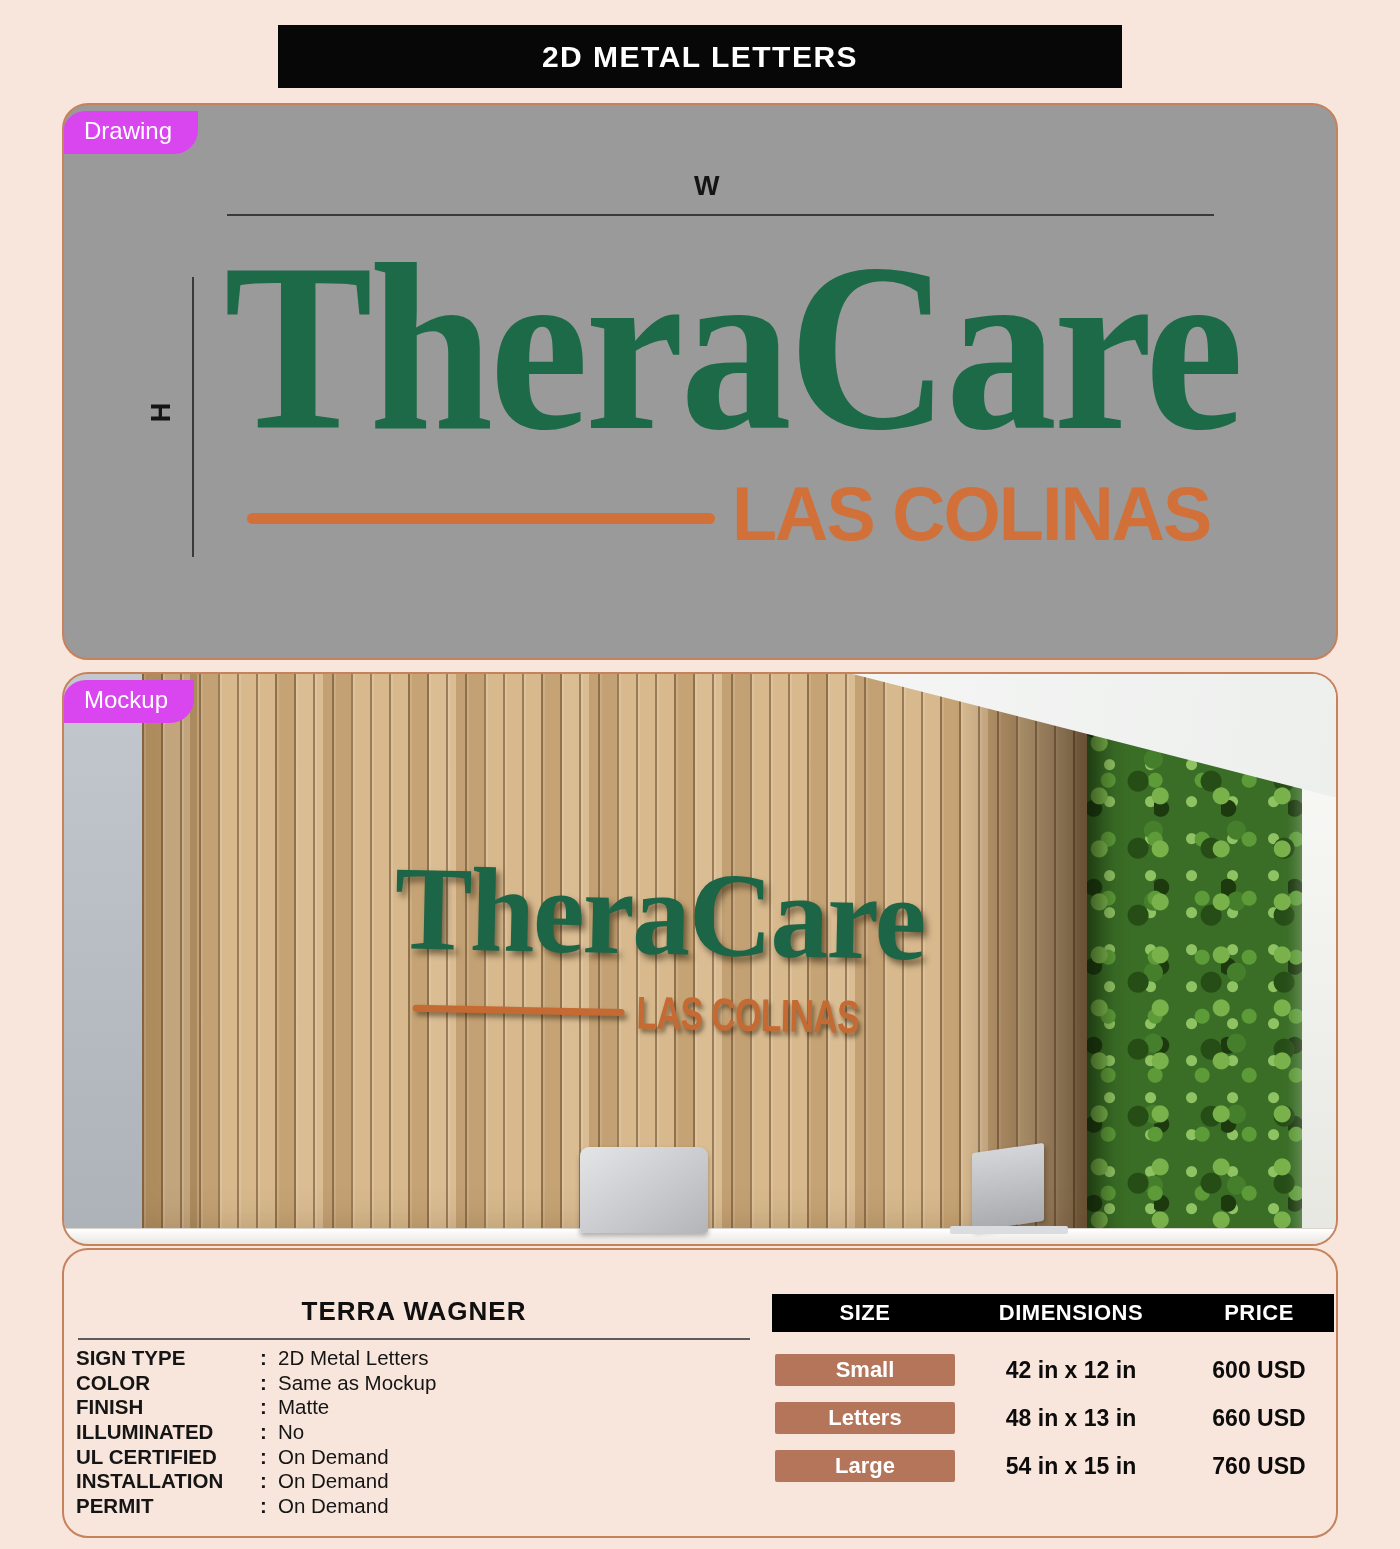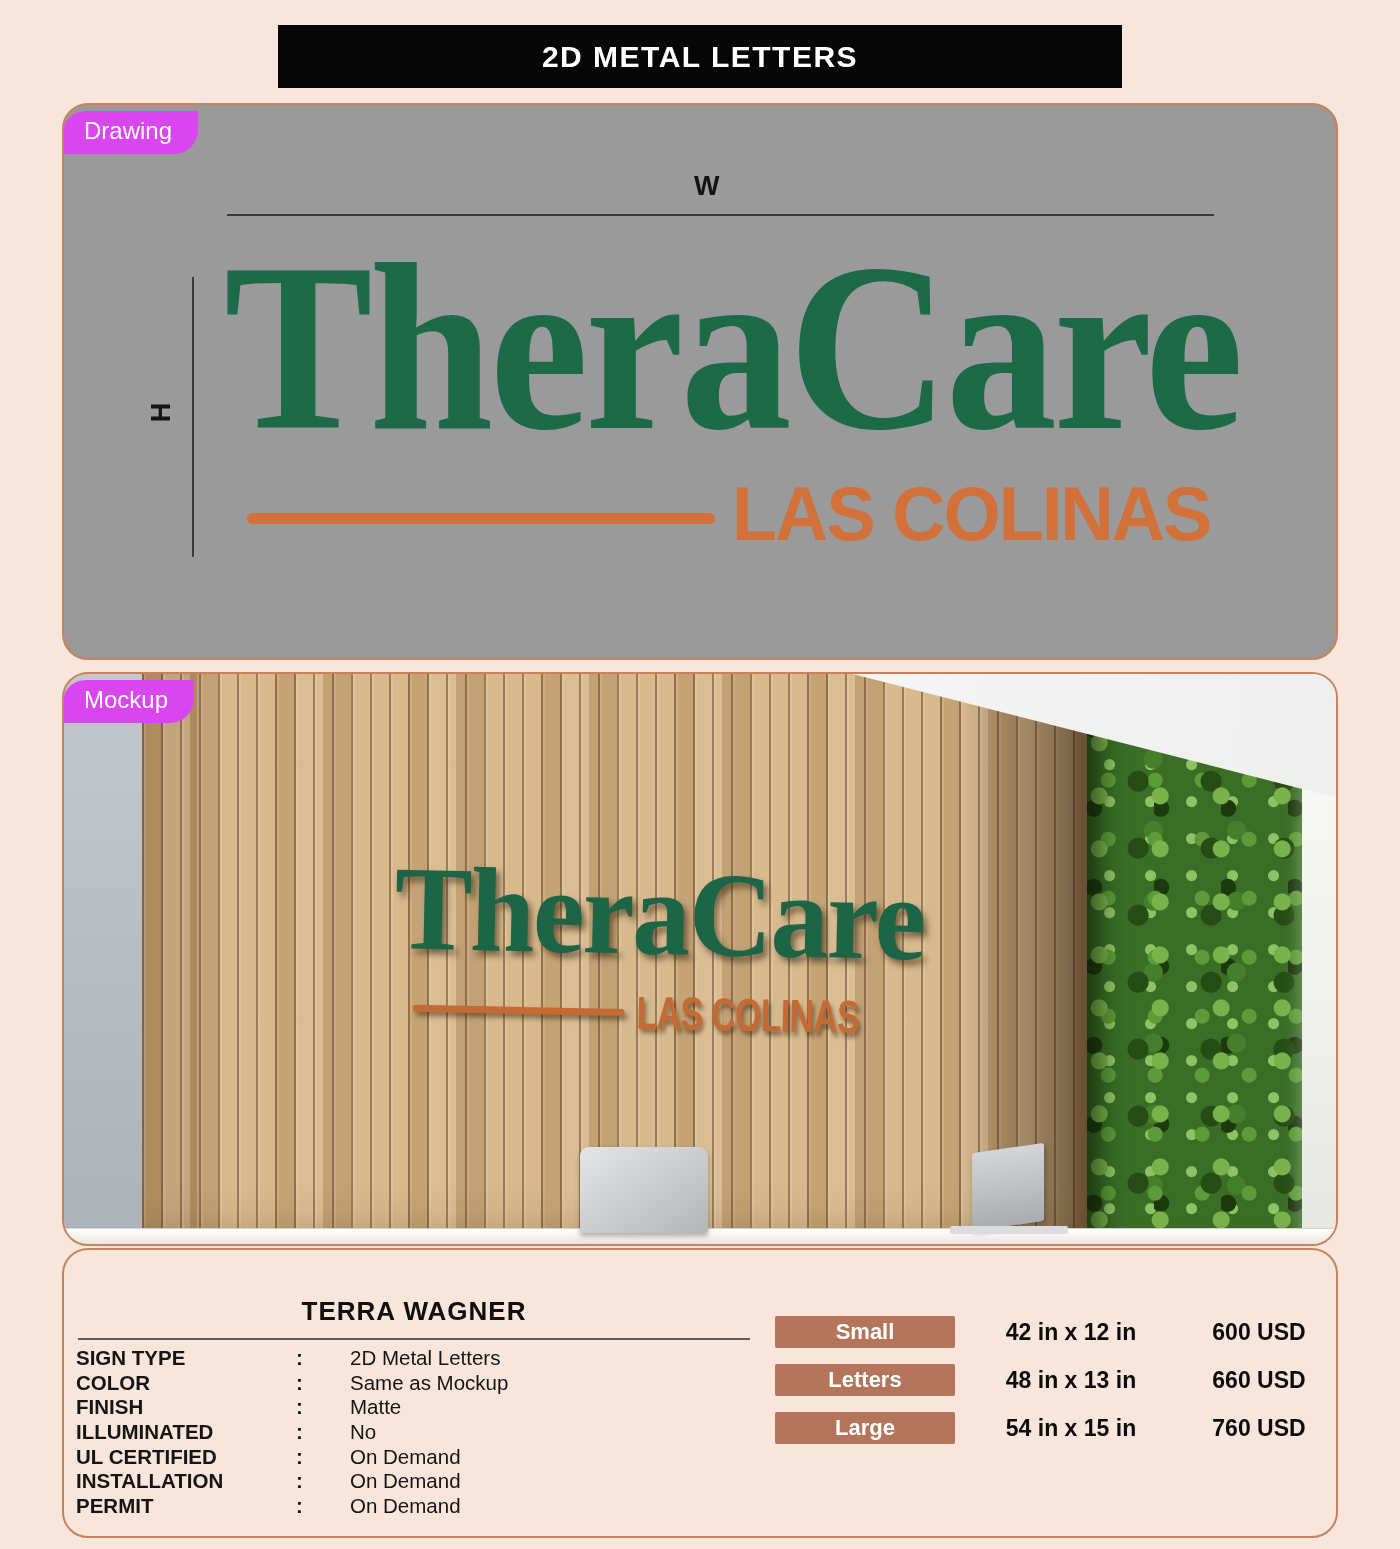--- a/index.html
+++ b/index.html
@@ -124,21 +124,21 @@
     color:#c56a32; white-space:nowrap; transform:scaleX(0.74); transform-origin:left center;
     text-shadow:3px 4px 5px rgba(40,28,8,.5);
   }
 
   
   .panel-quote { top:1248px; height:290px; background:#f8e6dc; }
   .q-customer { position:absolute; left:0; top:46px; width:700px; text-align:center;
                 font-weight:bold; font-size:26px; letter-spacing:1px; color:#101010; }
   .q-rule { position:absolute; left:14px; top:88px; width:672px; border-top:2px solid #5c5c5c; }
   .q-details { position:absolute; left:12px; top:96px; width:670px; }
-  .q-row { display:flex; height:24.6px; align-items:center; font-size:20.5px; color:#151515;gap:36px; }
+  .q-row { display:flex; height:24.6px; align-items:center; font-size:20.5px; color:#151515; }
   .q-label { width:184px; font-weight:bold; }
   .q-sep { width:18px; font-weight:bold; }
   .q-value { }
 
   .q-table { position:absolute; left:708px; top:44px; width:562px; }
   .q-thead { display:grid; grid-template-columns:186px 226px 150px; height:38px;
              background:#000; color:#fff; font-weight:bold; font-size:22px;
              align-items:center; }
   .q-thead > div { text-align:center; letter-spacing:0.5px; }
   .q-tbody { margin-top:18px; }
@@ -233,20 +233,25 @@
       <span class="q-value">On Demand</span>
     </div>
     <div class="q-row">
       <span class="q-label">PERMIT</span>
       <span class="q-sep">:</span>
       <span class="q-value">On Demand</span>
     </div>
   </div>
 
   <div class="q-table">
+    <div class="q-thead">
+      <div>SIZE</div>
+      <div>DIMENSIONS</div>
+      <div>PRICE</div>
+    </div>
     <div class="q-tbody">
       <div class="q-trow">
         <button class="size-btn">Small</button>
         <div class="q-dim">42 in x 12 in</div>
         <div class="q-price">600 USD</div>
       </div>
       <div class="q-trow">
         <button class="size-btn">Letters</button>
         <div class="q-dim">48 in x 13 in</div>
         <div class="q-price">660 USD</div>

